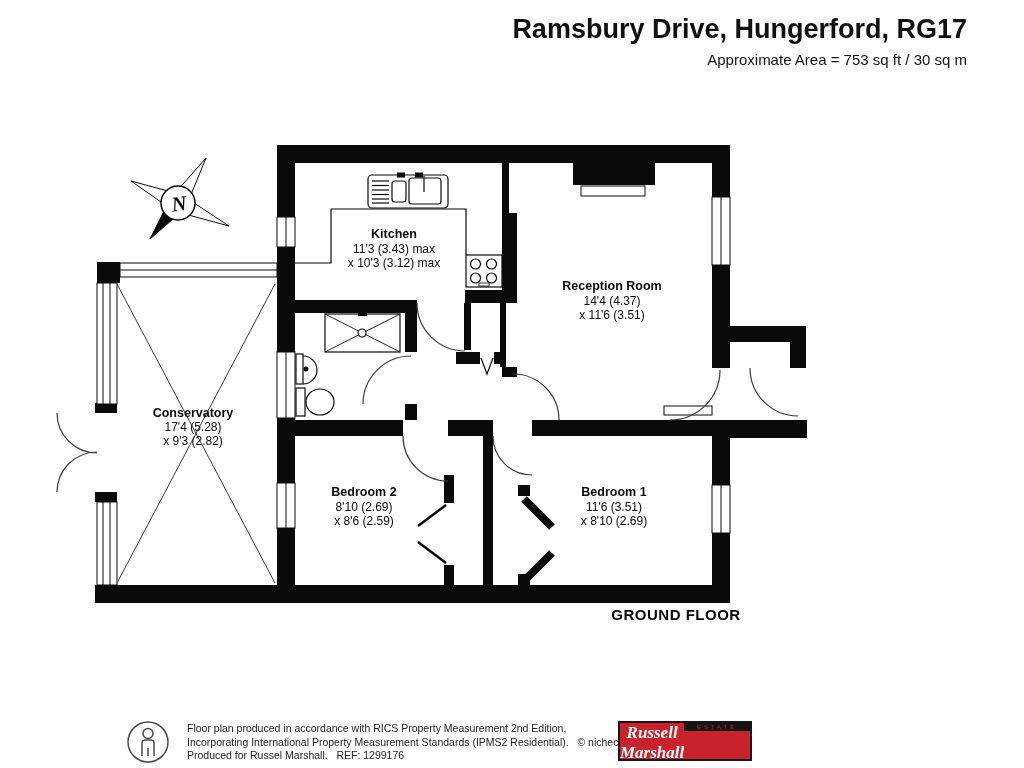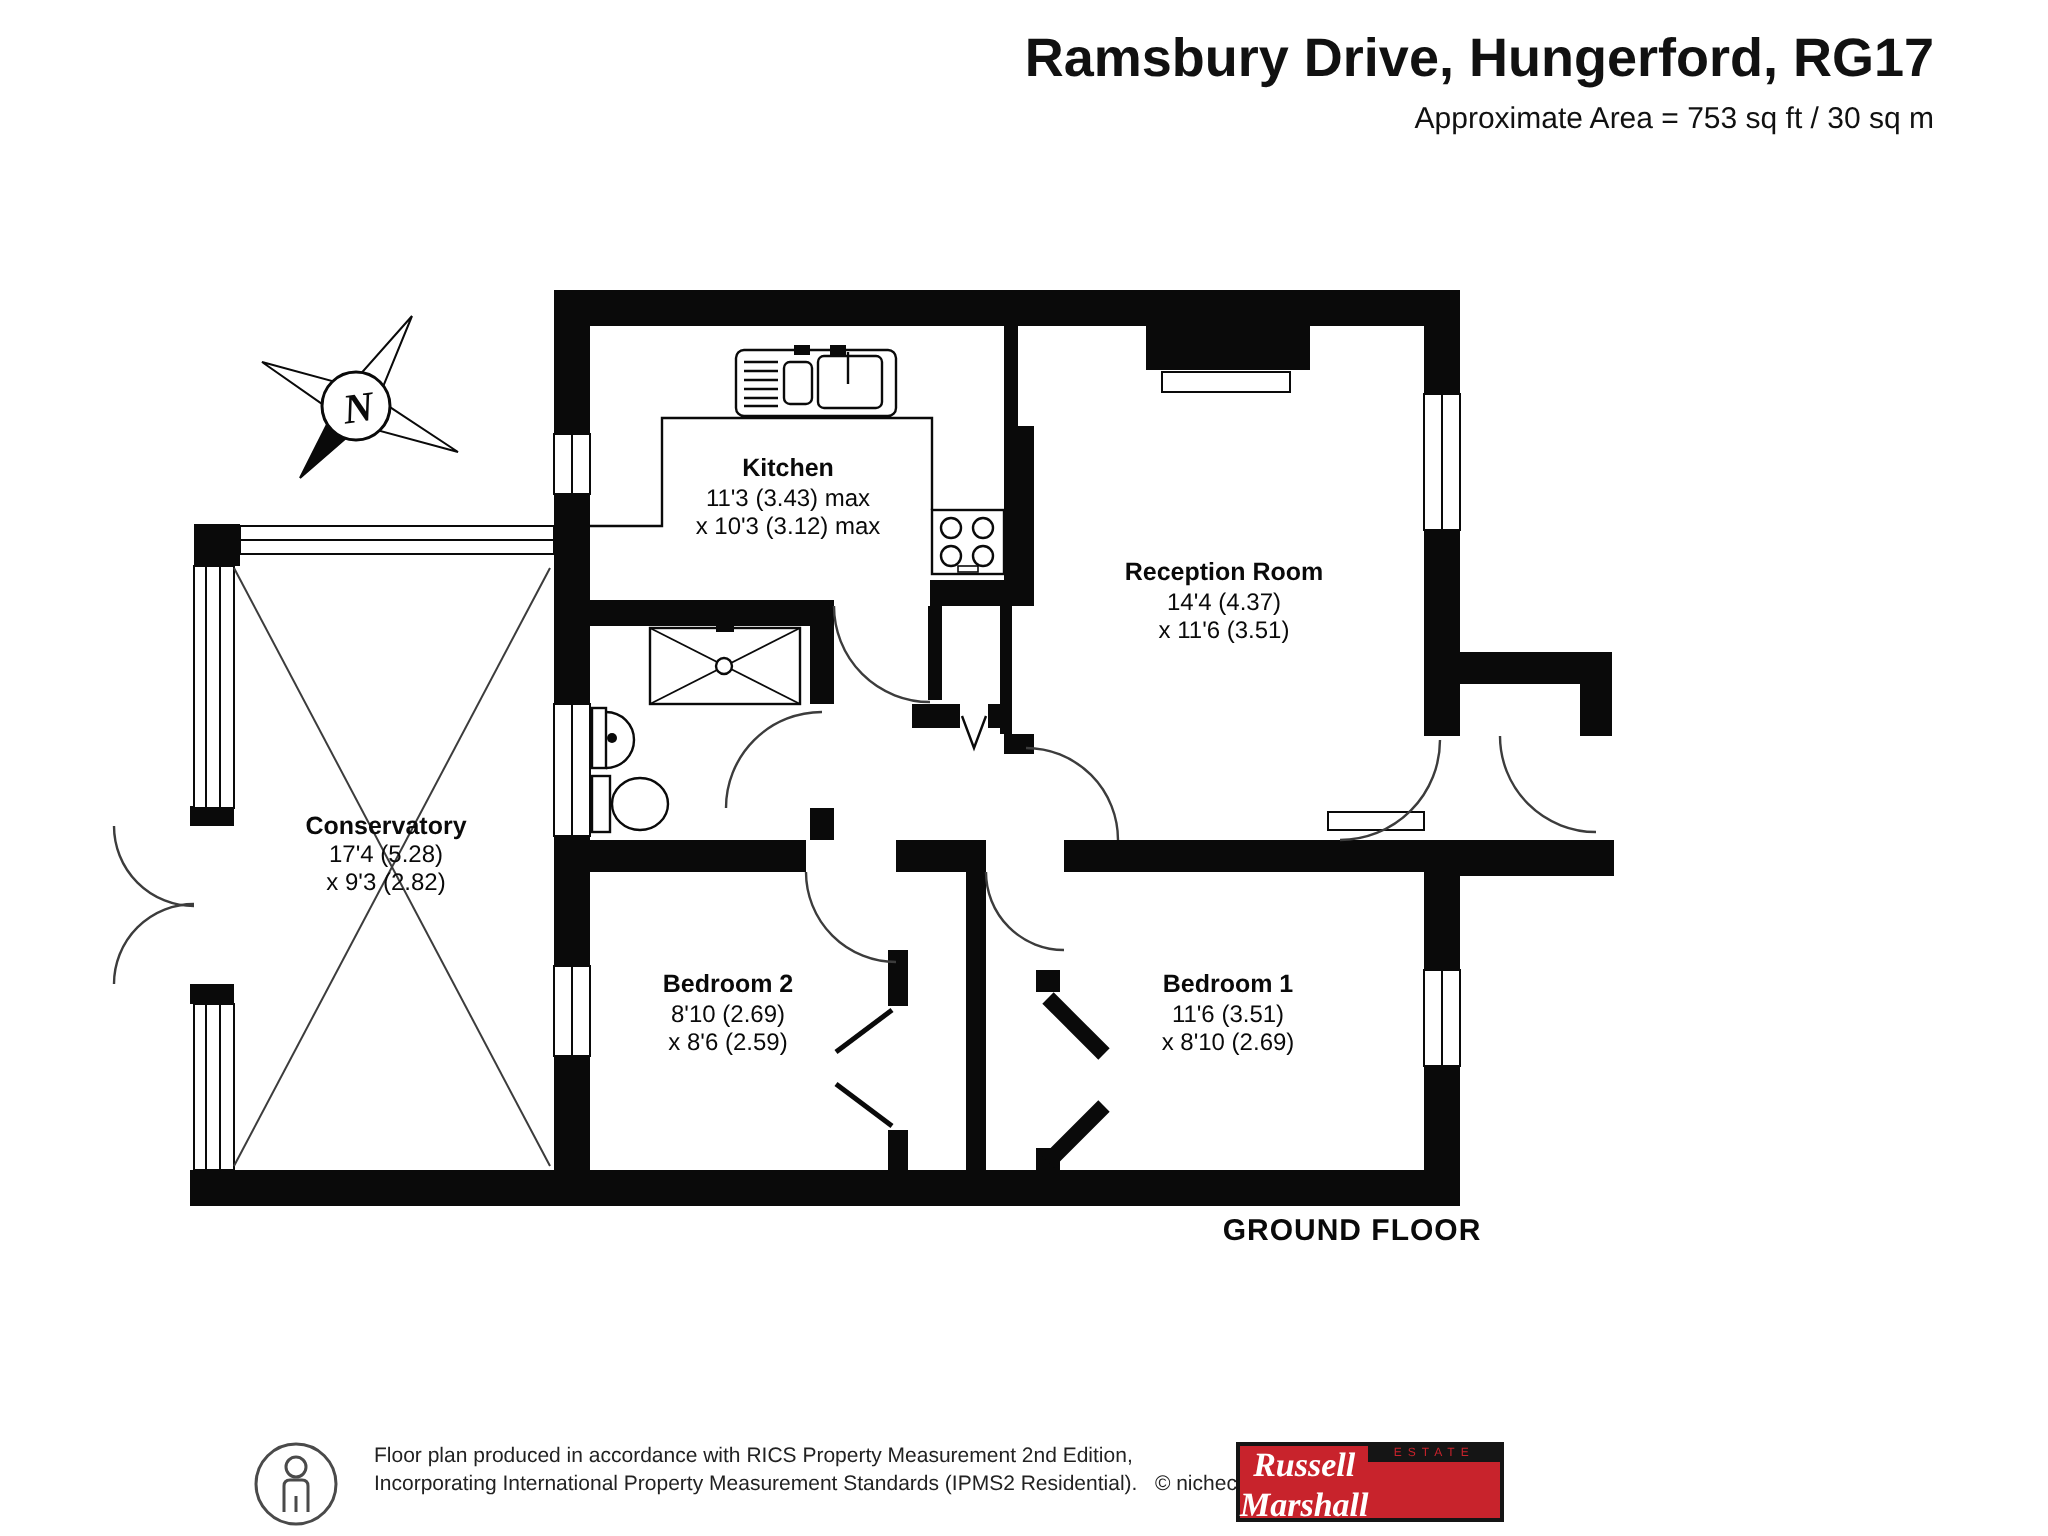--- a/index.html
+++ b/index.html
@@ -232,20 +232,21 @@
   <div class="footer">
     <svg class="footer-icon" width="46" height="46" viewBox="0 0 46 46">
       <circle cx="23" cy="23" r="20" fill="none" stroke="#4a4a4a" stroke-width="1.5"></circle>
       <circle cx="23" cy="14.5" r="5" fill="none" stroke="#4a4a4a" stroke-width="1.5"></circle>
       <path d="M 17 37 L 17 24 Q 17 21 20 21 L 26 21 Q 29 21 29 24 L 29 37" fill="none" stroke="#4a4a4a" stroke-width="1.5"></path>
       <line x1="23" y1="29" x2="23" y2="37" stroke="#4a4a4a" stroke-width="1.5"></line>
     </svg>
     <div class="footer-text">
       <div>Floor plan produced in accordance with RICS Property Measurement 2nd Edition,</div>
       <div>Incorporating International Property Measurement Standards (IPMS2 Residential).&nbsp;&nbsp; © nichecom 2025.</div>
+      <div>Produced for Russel Marshall.&nbsp;&nbsp; REF: 1299176</div>
     </div>
     <div class="logo">
       <div class="logo-top"></div>
       <div class="logo-main">Russell Marshall</div>
       <div class="logo-band">Estate Agents</div>
     </div>
   </div>
 
 </div>
 

